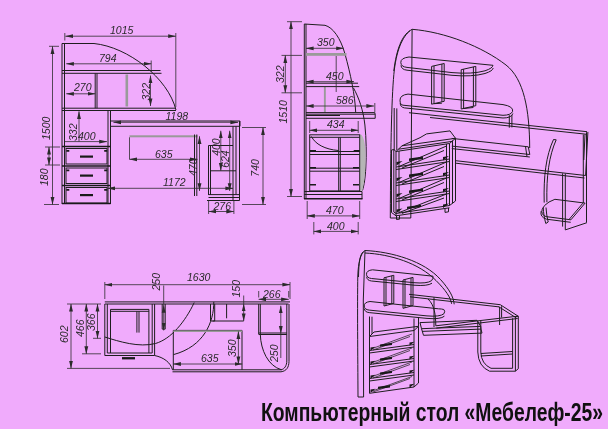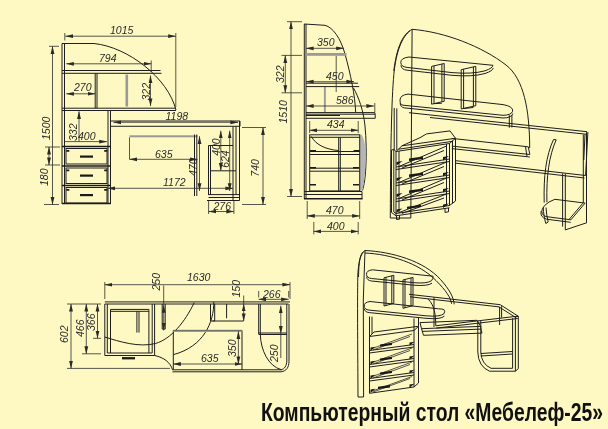--- a/index.html
+++ b/index.html
@@ -1,16 +1,16 @@
 <!DOCTYPE html>
 <html><head>
 <meta charset="utf-8">
 <style>
 html,body{margin:0;padding:0;background:#fff;}
-#wrap{width:608px;height:429px;position:relative;background:#fef9c3;overflow:hidden;}
+#wrap{width:608px;height:429px;position:relative;background:#f0abfc;overflow:hidden;}
 svg{position:absolute;left:0;top:0;}
 .dim{stroke:#2d2d2d;stroke-width:0.8;fill:none;}
 .ln{stroke:#1e1e1e;stroke-width:1;fill:none;}
 .th{stroke:#1a1a1a;stroke-width:1.6;fill:none;}
 text{font-family:"Liberation Sans",sans-serif;font-style:italic;fill:#2a2a2a;}
 .d10{font-size:10.5px;}
 .cap{font-family:"Liberation Sans",sans-serif;font-style:normal;font-weight:bold;font-size:25px;fill:#111;}
 </style>
 </head>
 <body>

